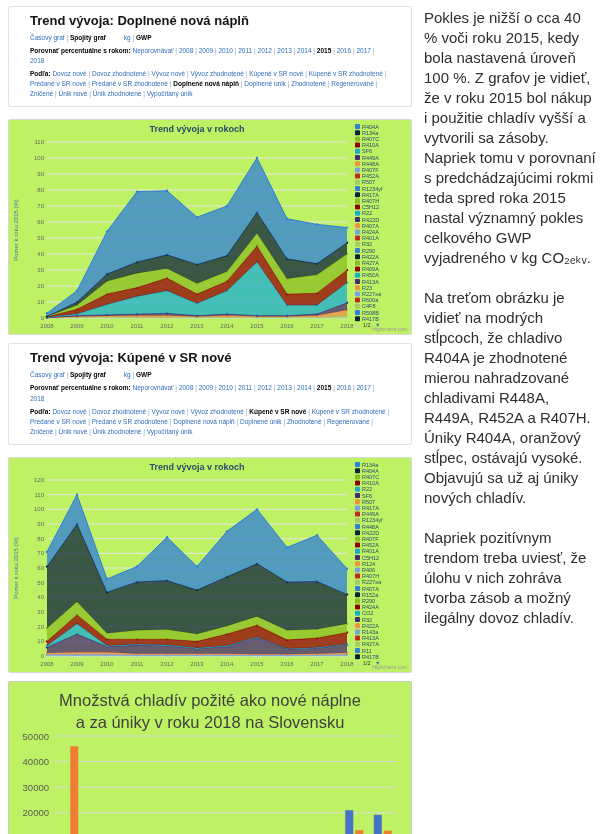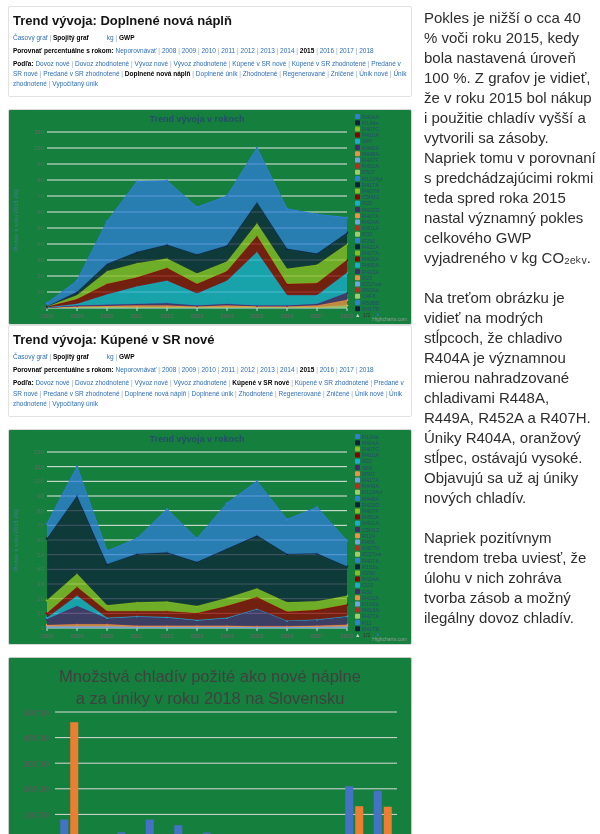--- a/index.html
+++ b/index.html
@@ -1,28 +1,28 @@
 <!DOCTYPE html>
 <html><head>
 <meta charset="utf-8">
 <style>
   html,body{margin:0;padding:0;background:#fff;}
   .page{position:relative;width:600px;height:834px;background:#ffffff;overflow:hidden;
         font-family:"Liberation Sans","DejaVu Sans",sans-serif;}
   .left-col{position:absolute;left:8px;top:6px;width:404px;}
-  .panel{border:1px solid #e2e2e2;background:#fff;padding:6px 4px 7px;box-sizing:border-box;border-radius:2px;}
+  .panel{border:1px solid #e2e2e2;background:#fff;padding:6px 21px 7px;box-sizing:border-box;border-radius:2px;}
   .panel-title{font-size:13px;font-weight:bold;color:#141414;margin:0 0 5px;}
   .frow{font-size:6.5px;color:#444;margin-top:3px;line-height:1.55;}
   .flabel{font-weight:bold;color:#000;}
   .flink{color:#2f6eb8;cursor:pointer;}
   .flink.sel{color:#000;font-weight:bold;}
   .sep{color:#8fa8c4;}
   .gap{display:inline-block;width:18px;}
-  .chart-card{border:1px solid #d8d8d8;background:#15803d;margin-top:12px;border-radius:2px;}
-  .mt8{}
+  .chart-card{border:1px solid #d8d8d8;background:#bef264;margin-top:12px;border-radius:2px;}
+  .mt8{margin-top:8px;}
   .bar-card{border:1px solid #c8c8c8;}
   svg{display:block;font-family:"Liberation Sans","DejaVu Sans",sans-serif;}
   .right-col{position:absolute;left:424px;top:8px;width:174px;font-size:15px;line-height:20px;color:#2e2e2e;}
   .right-col p{margin:0 0 20px;}
 </style>
 </head>
 <body>
 
 <div class="page">
 
@@ -717,17 +717,17 @@
               <text x="231.8" y="218.5" font-size="9.5" fill="#404040">Leakage kg</text>
             </g>
           </g>
         </svg>
     </section>
 
   </div>
 
   <div class="right-col">
     <p>Pokles je nižší o cca 40 % voči roku 2015, kedy bola nastavená úroveň 100 %. Z grafov je vidieť, že v roku 2015 bol nákup i použitie chladív vyšší a vytvorili sa zásoby. Napriek tomu v porovnaní s predchádzajúcimi rokmi teda spred roka 2015 nastal významný pokles celkového GWP vyjadreného v kg CO₂ₑₖᵥ.</p>
-    <p>Na treťom obrázku je vidieť na modrých stĺpcoch, že chladivo R404A je významnou mierou nahradzované chladivami R448A, R449A, R452A a R407H. Úniky R404A, oranžový stĺpec, ostávajú vysoké. Objavujú sa už aj úniky nových chladív.</p>
+    <p>Na treťom obrázku je vidieť na modrých stĺpcoch, že chladivo R404A je zhodnotené mierou nahradzované chladivami R448A, R449A, R452A a R407H. Úniky R404A, oranžový stĺpec, ostávajú vysoké. Objavujú sa už aj úniky nových chladív.</p>
     <p>Napriek pozitívnym trendom treba uviesť, že úlohu v nich zohráva tvorba zásob a možný ilegálny dovoz chladív.</p>
   </div>
 
 </div>
 
 </body></html>

